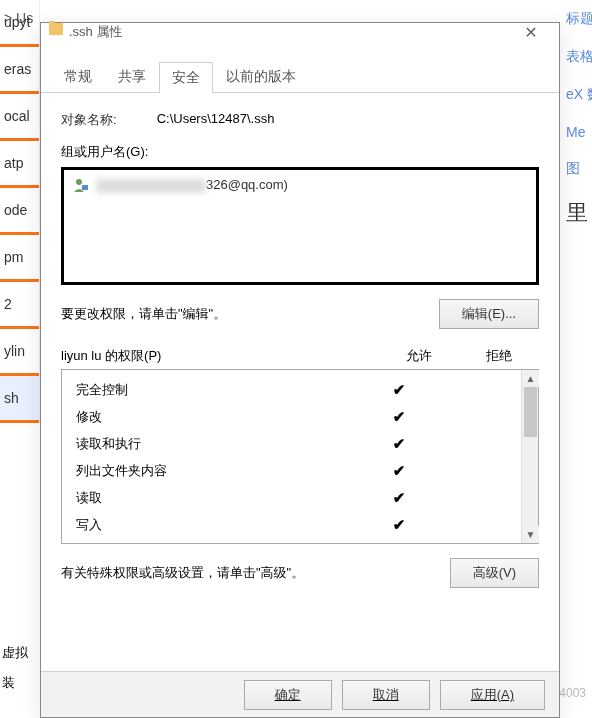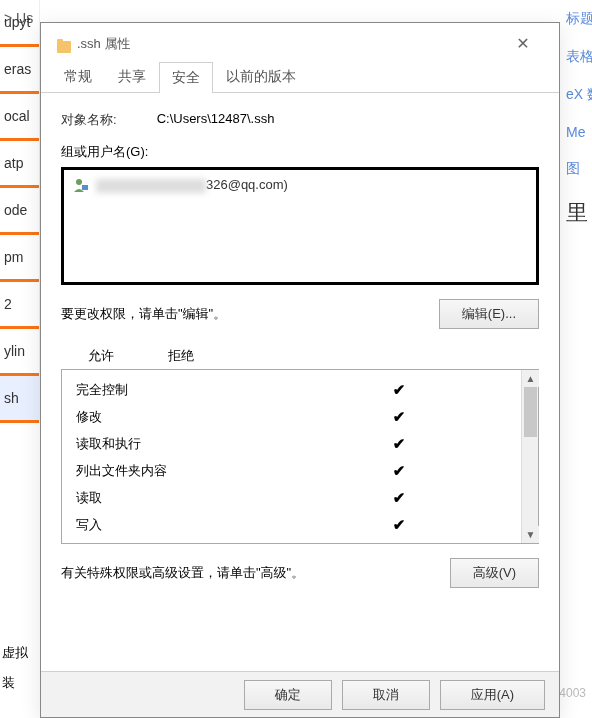--- a/index.html
+++ b/index.html
@@ -13,21 +13,21 @@
 .bg-right-item { padding: 10px 2px; color: #4a6; font-size: 14px; white-space: nowrap; overflow: hidden; }
 .bg-right-item.blue { color: #5a8adb; }
 .bg-right-item.dark { color: #333; font-size: 22px; }
 .bg-bottom-left { position: absolute; left: 0; bottom: 20px; color: #000000; font-size: 15px; }
 .bg-bottom-left div { padding: 6px 2px; }
 .bg-watermark { position: absolute; right: 6px; bottom: 18px; color: #bbb; font-size: 12px; }
 .bg-top-path { position: absolute; left: 0; top: 6px; color: #555; font-size: 14px; padding: 4px; }
 
 
 .dialog { position: absolute; left: 40px; top: 22px; width: 520px; height: 696px; background: #fff; border: 1px solid #888; box-shadow: 0 4px 20px rgba(0,0,0,0.1); }
-.titlebar { height: 30px; display: flex; align-items: flex-end; padding: 0 16px; background: #fff; }
+.titlebar { height: 30px; display: flex; align-items: flex-start; padding: 0 8px; background: #fff; }
 .titlebar .folder-icon { width: 14px; height: 12px; background: #f5c36a; border-radius: 1px; margin-right: 6px; position: relative; }
 .titlebar .folder-icon::before { content: ""; position: absolute; top: -2px; left: 0; width: 6px; height: 2px; background: #f5c36a; border-radius: 1px 1px 0 0; }
 .titlebar .title { flex: 1; color: #555; font-size: 13px; }
 .titlebar .close { width: 40px; text-align: center; color: #666; font-size: 16px; cursor: pointer; }
 
 .tabs { display: flex; padding: 8px 10px 0 10px; border-bottom: 1px solid #d0d0d0; }
 .tab { padding: 6px 12px; border: 1px solid transparent; border-bottom: none; color: #555; cursor: pointer; font-size: 14px; }
 .tab.active { border-color: #d0d0d0; background: #fff; position: relative; top: 1px; }
 
 .content { padding: 18px 20px; }
@@ -59,21 +59,21 @@
 .perm-row .pcol { width: 76px; text-align: center; font-size: 15px; }
 .check::before { content: "✔"; font-weight: bold; }
 .scrollbar { width: 17px; background: #f0f0f0; border-left: 1px solid #ddd; position: relative; }
 .scrollbar .arrow { position: absolute; left: 0; width: 17px; height: 17px; text-align: center; font-size: 10px; color: #666; line-height: 17px; background: #f0f0f0; }
 .scrollbar .arrow.up { top: 0; }
 .scrollbar .arrow.down { bottom: 0; }
 .scrollbar .thumb { position: absolute; left: 2px; top: 17px; width: 13px; height: 50px; background: #c8c8c8; }
 
 .advanced-row { display: flex; justify-content: space-between; align-items: center; margin-top: 14px; }
 
-.dialog-buttons { position: absolute; bottom: 0; left: 0; right: 0; height: 46px; border-top: 1px solid #d0d0d0; background: #f2f2f2; display: flex; justify-content: flex-end; align-items: center; padding-right: 14px; gap: 10px; }
+.dialog-buttons { position: absolute; bottom: 0; left: 0; right: 0; height: 46px; border-top: 1px solid #d0d0d0; background: #f2f2f2; display: flex; justify-content: flex-end; align-items: center; padding-right: 14px; gap: 10px; text-decoration: underline; }
 .dialog-buttons .btn { padding: 5px 30px; }
 </style>
 </head>
 <body>
 
 <div class="bg-top-path">&gt; Us</div>
 <div class="bg-left" id="bg-left">
     <div class="bg-left-item">upyt</div>
     <div class="bg-left-item">eras</div>
     <div class="bg-left-item">ocal</div>
@@ -134,20 +134,21 @@
         </span>
       </div>
     </div>
 
     <div class="edit-row">
       <span>要更改权限，请单击"编辑"。</span>
       <button class="btn">编辑(E)...</button>
     </div>
 
     <div class="perm-header">
+      <span class="name">liyun lu 的权限(P)</span>
       <span class="col">允许</span>
       <span class="col">拒绝</span>
     </div>
 
     <div class="perm-box">
       <div class="perm-scroll" id="perm-rows">
           <div class="perm-row">
             <span class="pname">完全控制</span>
             <span class="pcol check"></span>
             <span class="pcol"></span>

